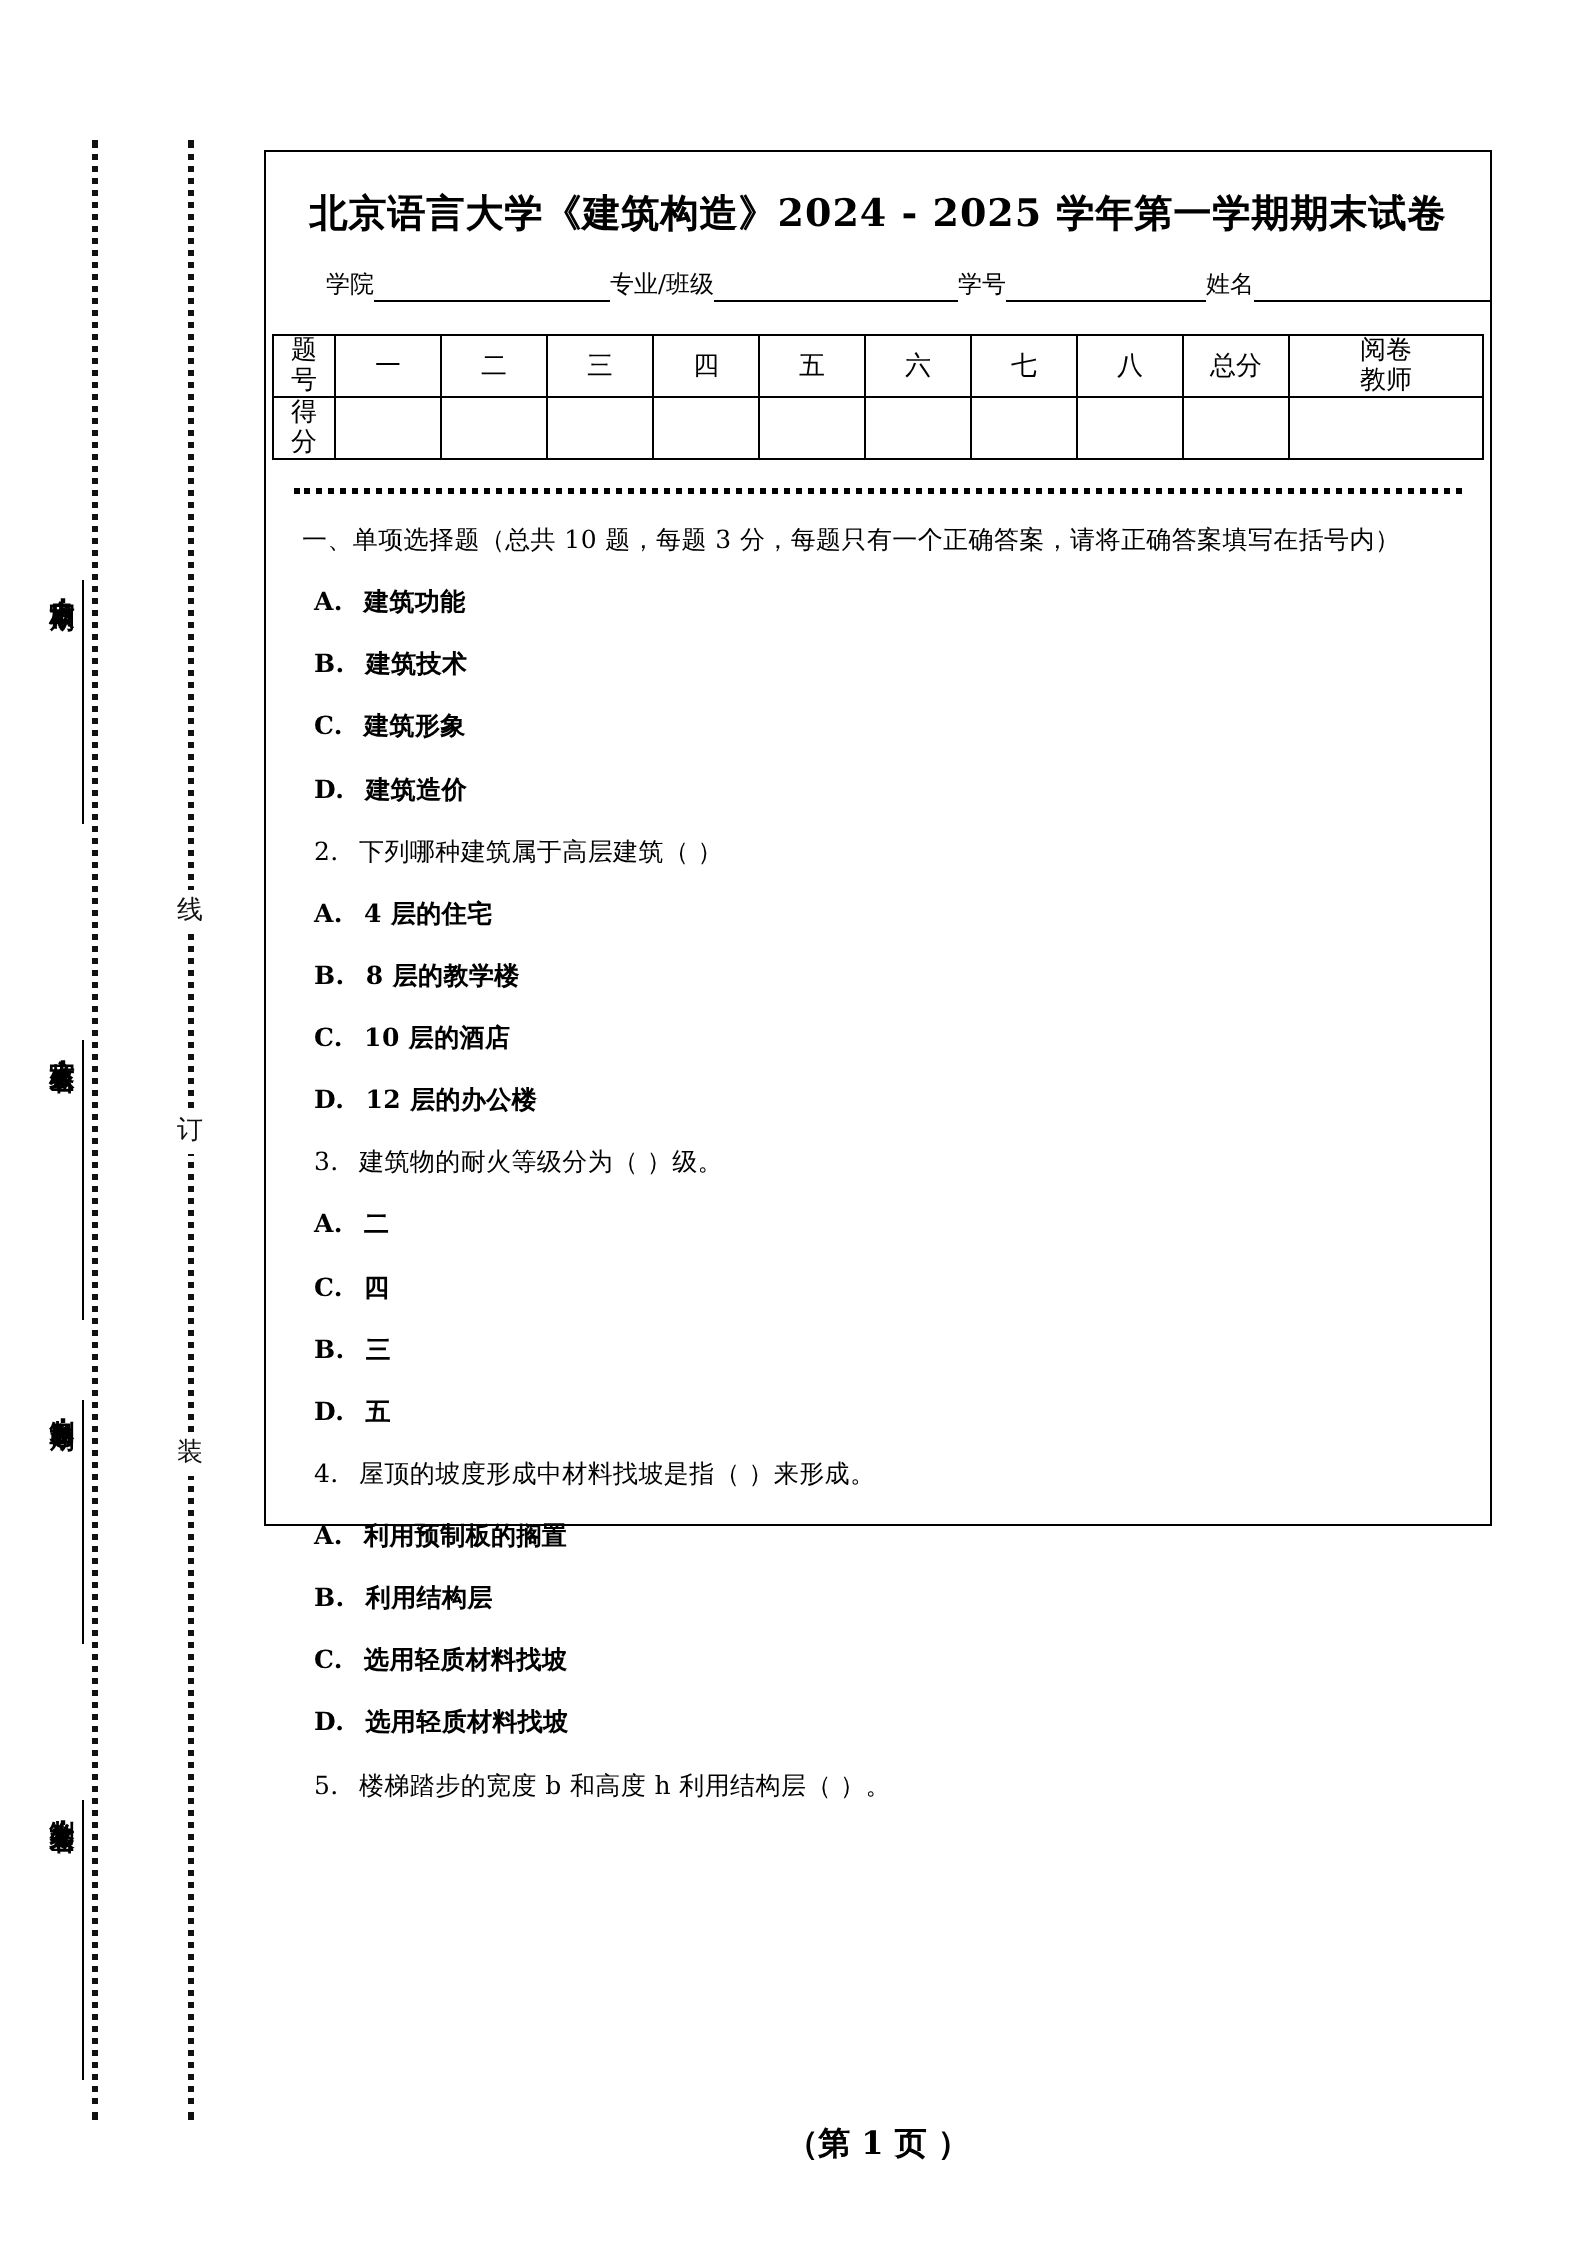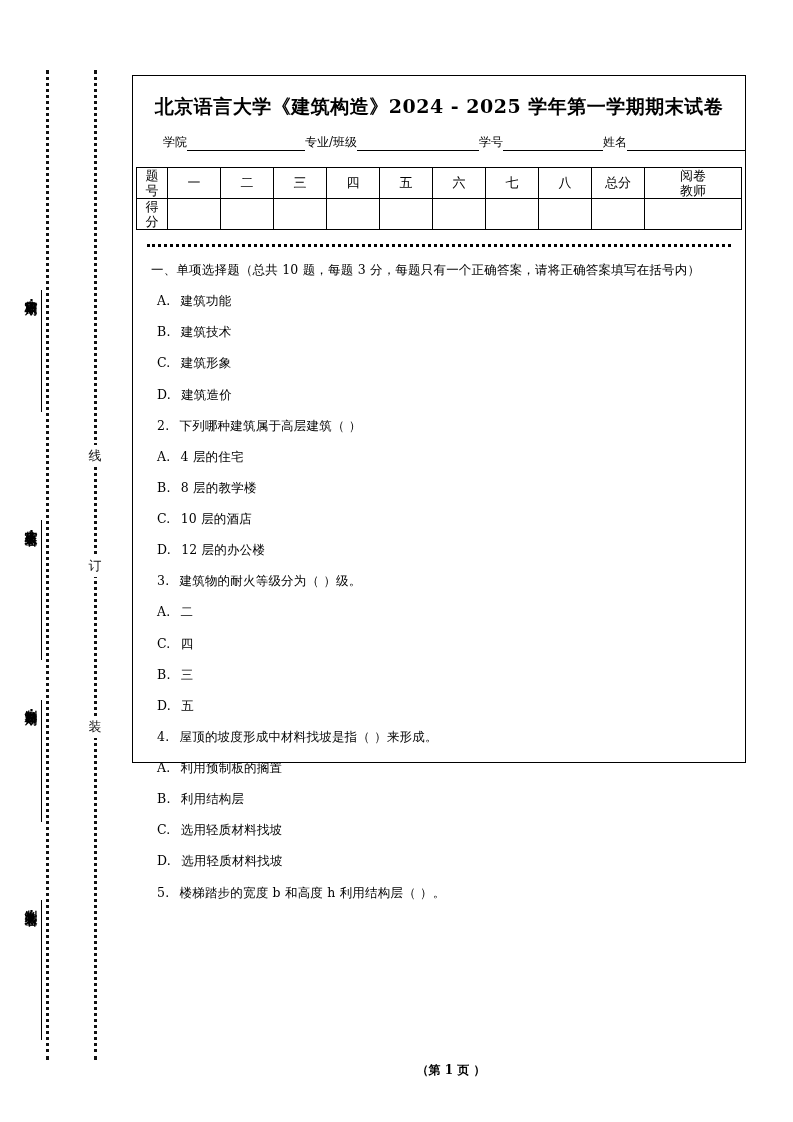--- a/index.html
+++ b/index.html
@@ -180,31 +180,32 @@
     text-align: justify;
     letter-spacing: 0.2px;
   }
   .question {
     margin: 13px 0 0 6px;
     letter-spacing: 0.2px;
   }
   .option {
     margin: 13px 0 0 6px;
     letter-spacing: 0.2px;
+    font-weight: bold;
   }
   .opt-letter { margin-right: 6px; }
 
   
   .footer {
     position: absolute;
-    left: 144px;
+    left: 132px;
     top: 1062px;
     width: 614px;
     text-align: center;
-    font-size: 12px;
+    font-size: 16px;
     font-weight: bold;
     font-family: "DejaVu Serif", "Liberation Serif", serif;
   }
 </style>
 </head>
 <body>
 
 <div class="margin-col">
   <div class="dotted-line-outer"></div>
   <div class="dotted-line-inner"></div>

